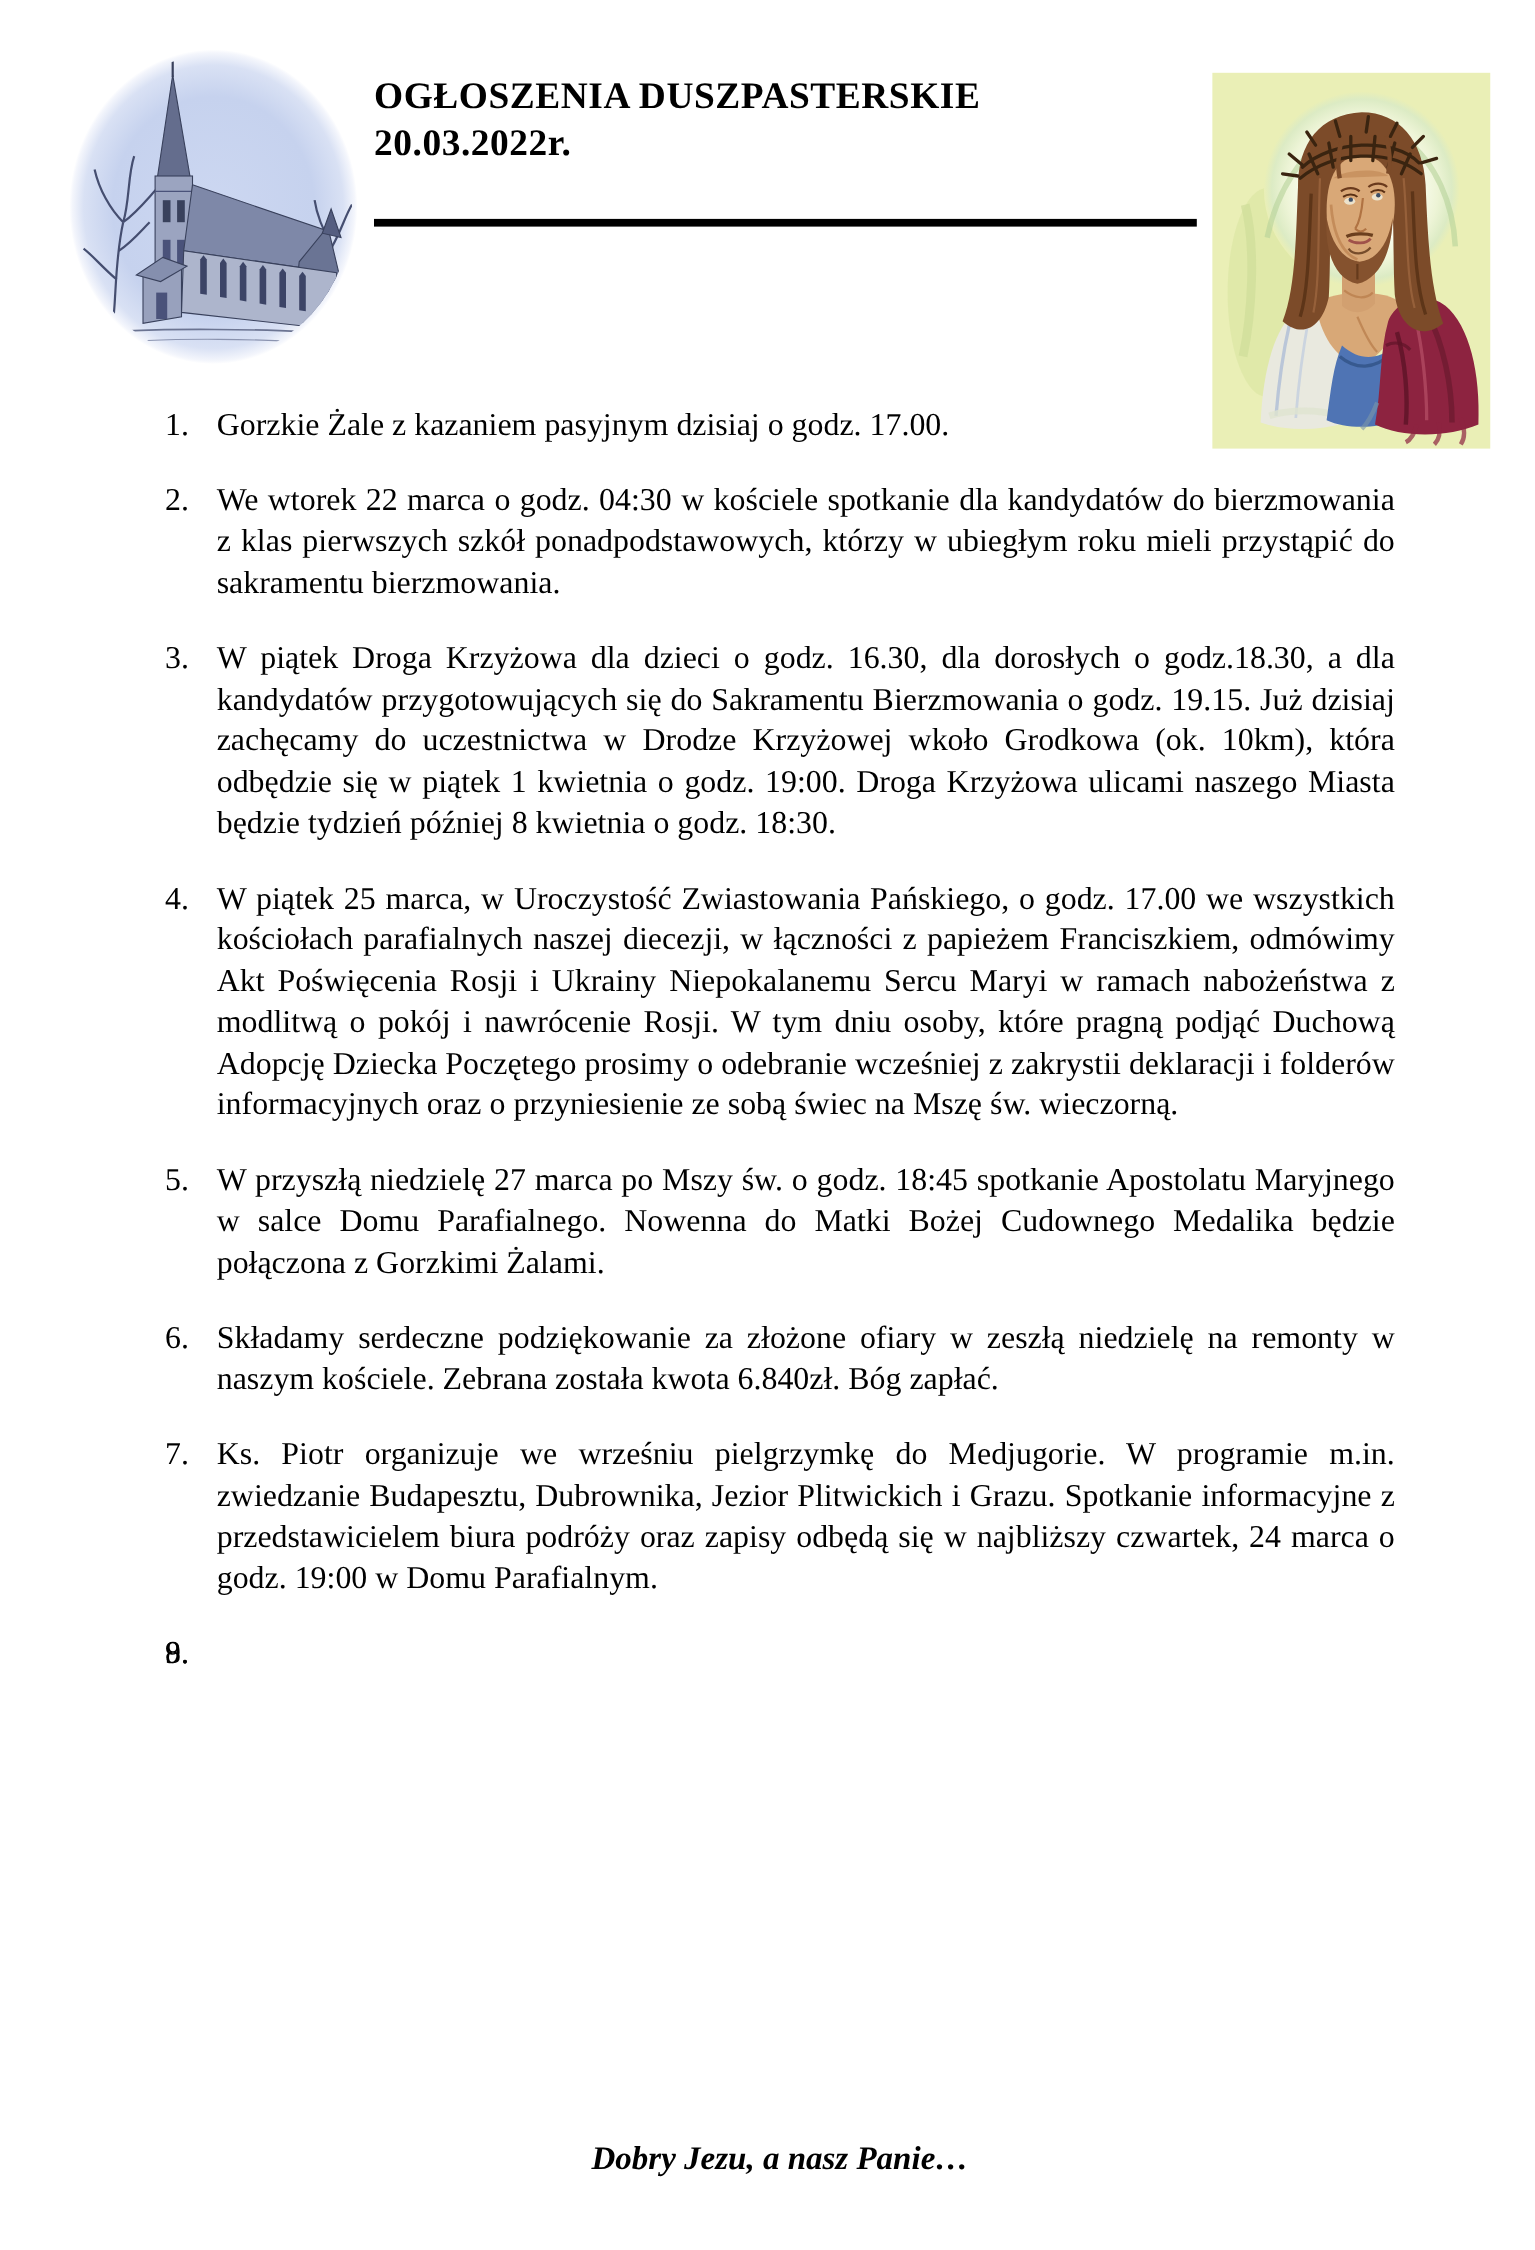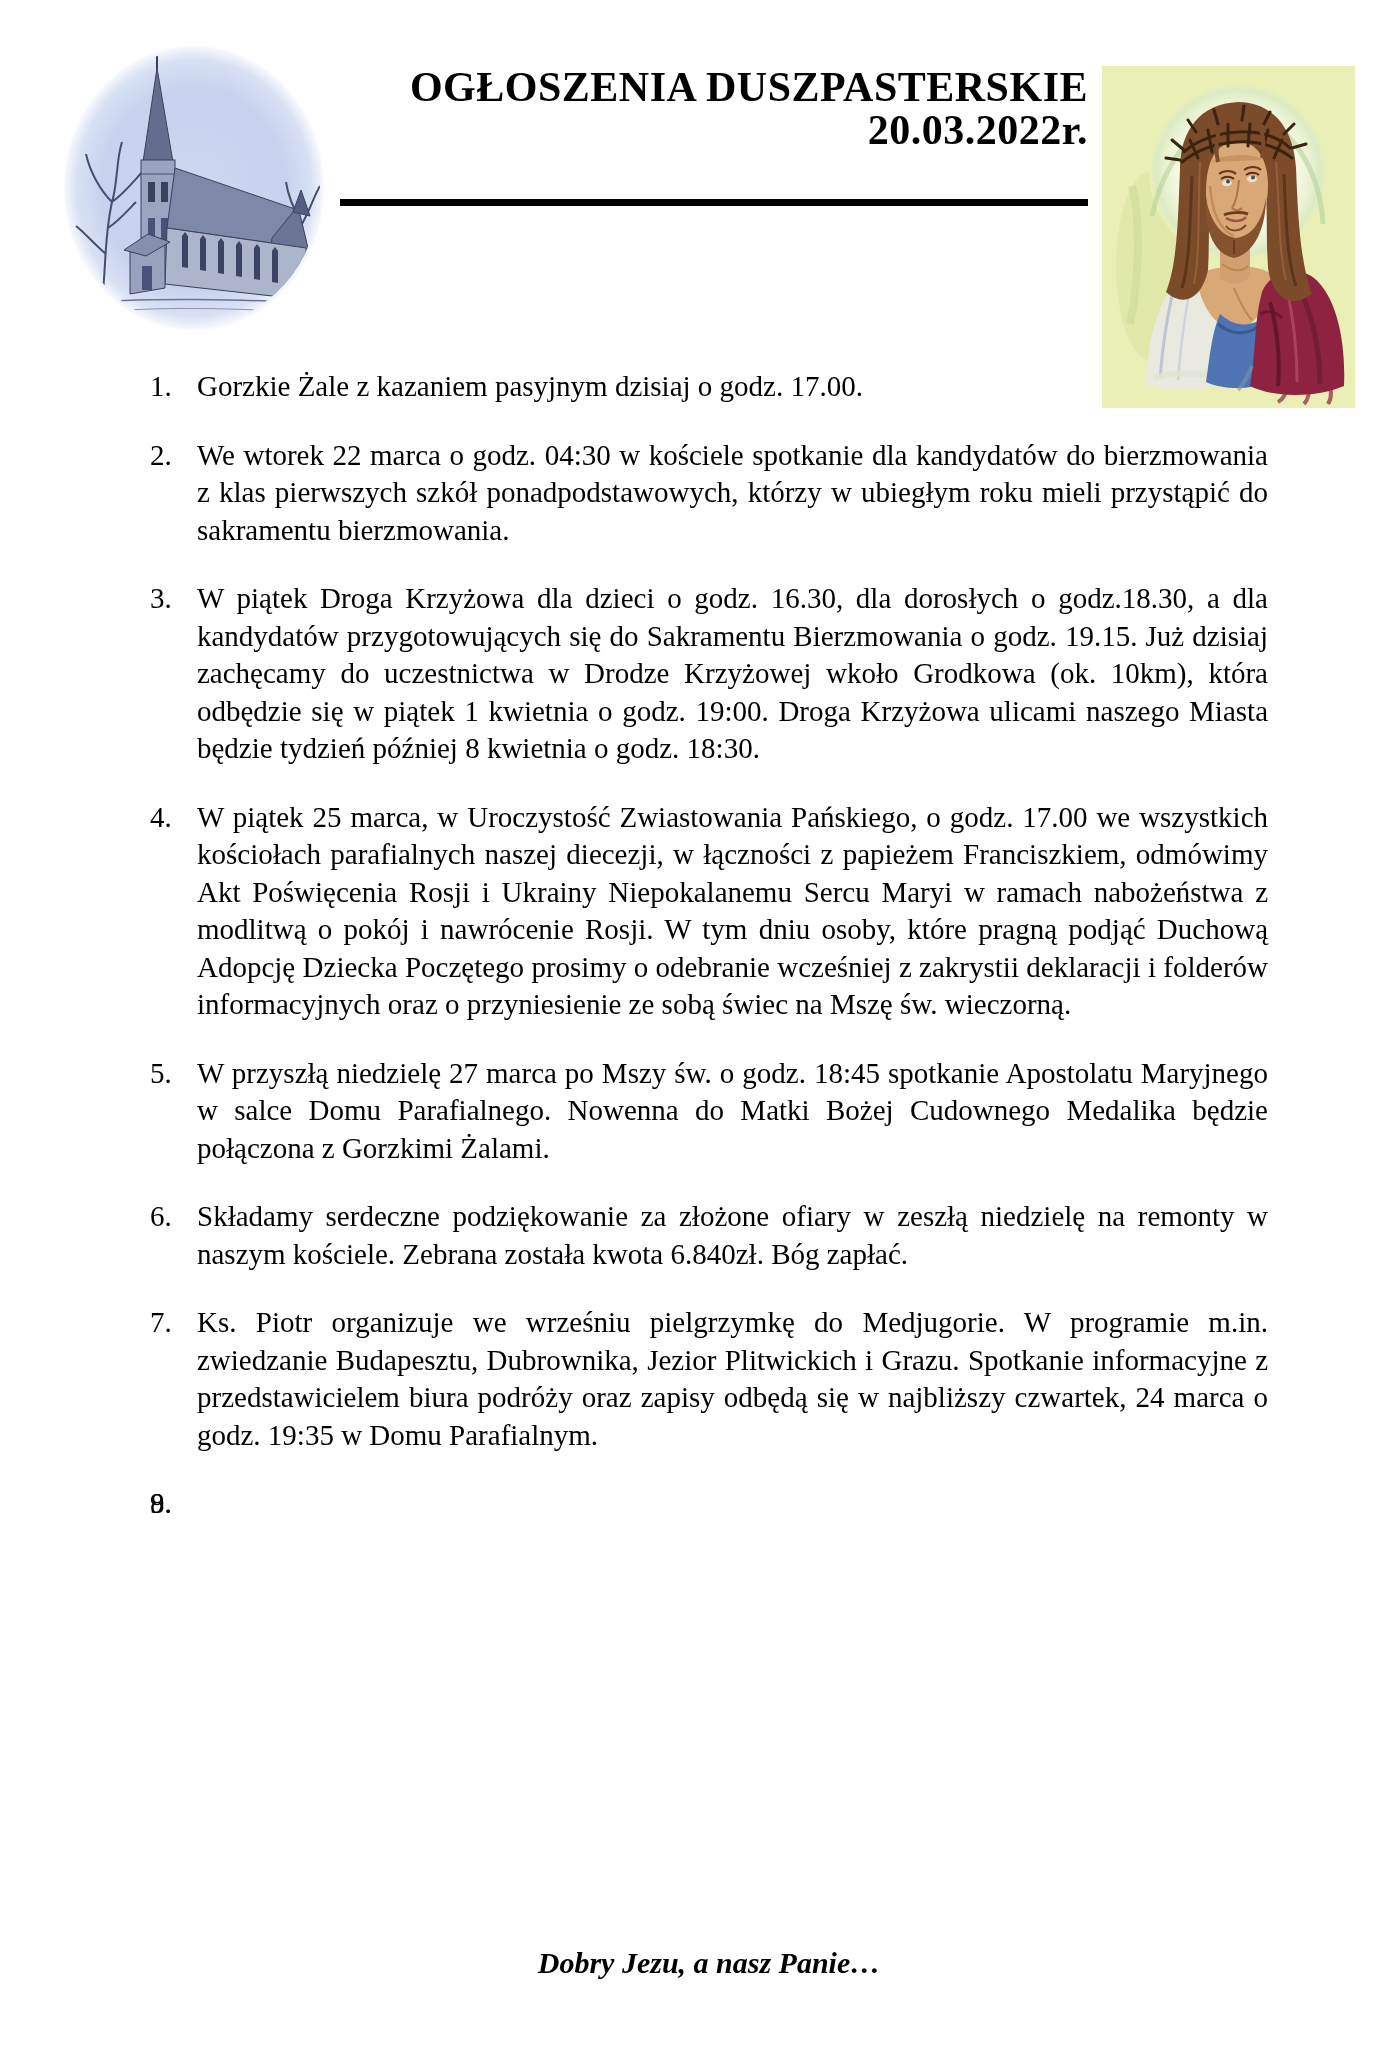--- a/index.html
+++ b/index.html
@@ -12,23 +12,23 @@
     font-family: "Liberation Serif", serif;
     overflow: hidden;
   }
 
   
   .header {
     position: absolute;
     left: 340px;
     top: 66px;
     width: 748px;
-    text-align: right;
+    text-align: left;
     font-weight: bold;
-    font-size: 42px;
+    font-size: 34px;
     line-height: 43px;
     letter-spacing: 0.5px;
     white-space: nowrap;
   }
   .rule {
     position: absolute;
     left: 340px;
     top: 199px;
     width: 748px;
     height: 7px;
@@ -259,21 +259,21 @@
     <div class="item">
       <span class="num">5.</span>
       <span>W przyszłą niedzielę 27 marca po Mszy św. o godz. 18:45 spotkanie Apostolatu Maryjnego w salce Domu Parafialnego. Nowenna do Matki Bożej Cudownego Medalika będzie połączona z Gorzkimi Żalami.</span>
     </div>
     <div class="item">
       <span class="num">6.</span>
       <span>Składamy serdeczne podziękowanie za złożone ofiary w zeszłą niedzielę na remonty w naszym kościele. Zebrana została kwota 6.840zł. Bóg zapłać.</span>
     </div>
     <div class="item">
       <span class="num">7.</span>
-      <span>Ks. Piotr organizuje we wrześniu pielgrzymkę do Medjugorie. W programie m.in. zwiedzanie Budapesztu, Dubrownika, Jezior Plitwickich i Grazu. Spotkanie informacyjne z przedstawicielem biura podróży oraz zapisy odbędą się w najbliższy czwartek, 24 marca o godz. 19:35 w Domu Parafialnym.</span>
+      <span>Ks. Piotr organizuje we wrześniu pielgrzymkę do Medjugorie. W programie m.in. zwiedzanie Budapesztu, Dubrownika, Jezior Plitwickich i Grazu. Spotkanie informacyjne z przedstawicielem biura podróży oraz zapisy odbędą się w najbliższy czwartek, 24 marca o godz. 19:00 w Domu Parafialnym.</span>
     </div>
     <div class="item">
       <span class="num">8.</span>
     </div>
     <div class="item">
       <span class="num">9.</span>
     </div>
   </div>
 
   <div class="closing">Dobry Jezu, a nasz Panie…</div>

